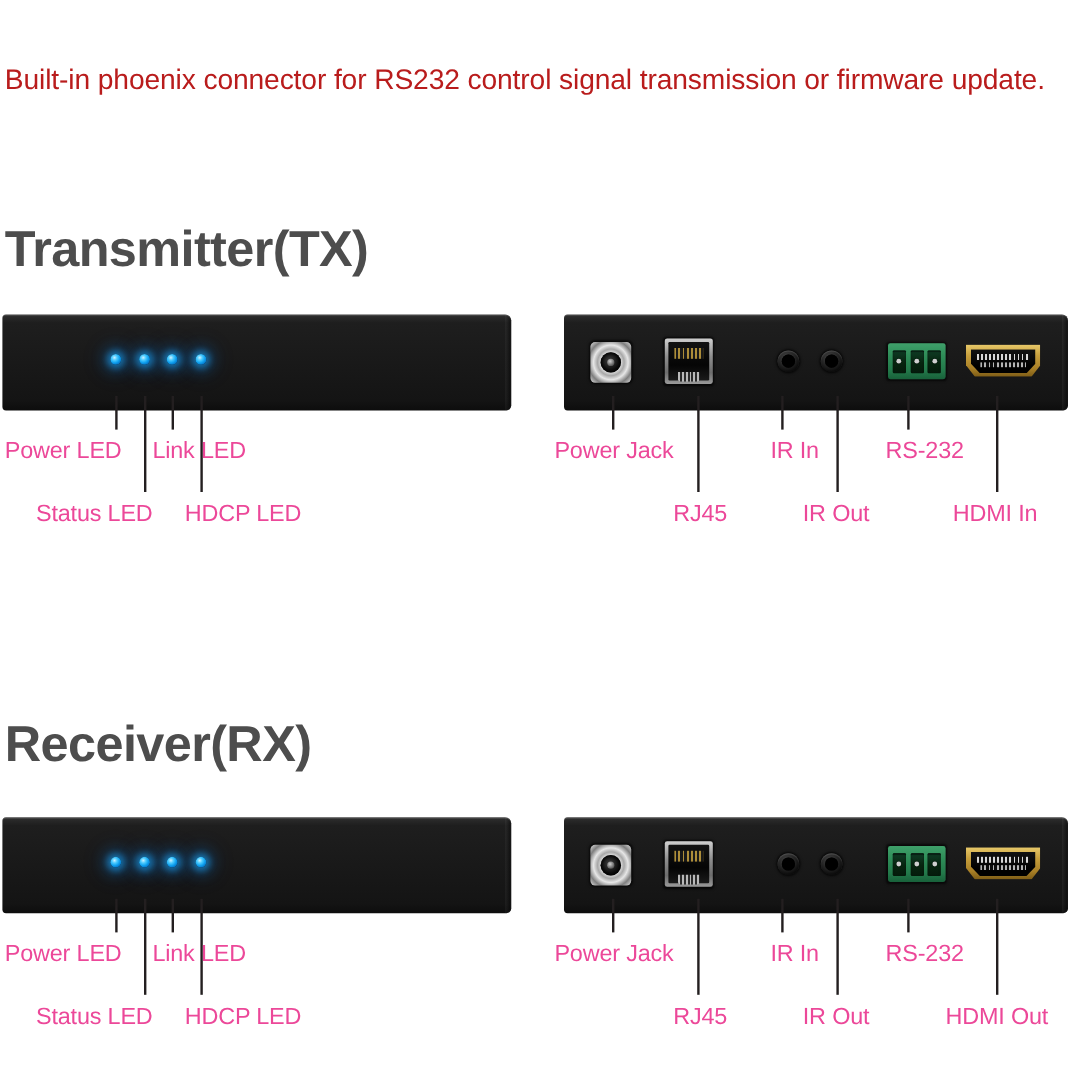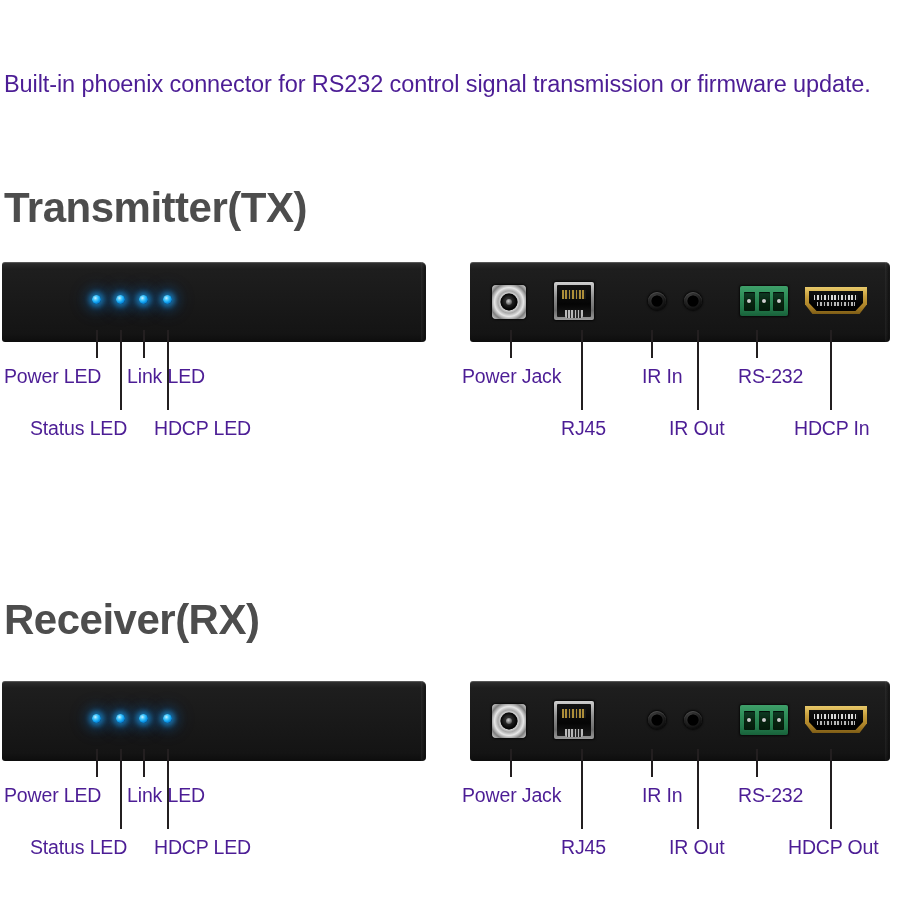--- a/index.html
+++ b/index.html
@@ -15,25 +15,25 @@
     overflow: hidden;
     font-family: "Liberation Sans", sans-serif;
     color: #4d4d4d;
     -webkit-font-smoothing: antialiased;
   }
 
   
   .intro {
     position: absolute;
     left: 4px;
-    top: 46px;
+    top: 28px;
     width: 892px;
     font-size: 23.5px;
     line-height: 29px;
-    color: #4c1d95;
+    color: #b91c1c;
     letter-spacing: -0.1px;
   }
 
   
   .section-title {
     position: absolute;
     left: 4px;
     font-size: 42px;
     font-weight: bold;
     color: #4d4d4d;
@@ -256,21 +256,21 @@
     position: absolute;
     width: 1.6px;
     background: #231f20;
   }
 
   
   .callout {
     position: absolute;
     font-size: 19.5px;
     line-height: 22px;
-    color: #4c1d95;
+    color: #ec4899;
     white-space: nowrap;
     letter-spacing: -0.15px;
   }
 </style>
 </head>
 <body>
 
 <p class="intro">Built-in phoenix connector for RS232 control signal transmission or firmware update.</p>
 
 <h1 class="section-title" id="title-tx">Transmitter(TX)</h1>
@@ -324,21 +324,21 @@
   <div class="leader" style="left:189px; top:68px; height:28px;"></div>
   <div class="leader" style="left:235px; top:68px; height:80px;"></div>
   <div class="leader" style="left:294px; top:68px; height:28px;"></div>
   <div class="leader" style="left:368px; top:68px; height:80px;"></div>
 
   <div class="callout" style="left:0px;   top:103px;">Power Jack</div>
   <div class="callout" style="left:180px; top:103px;">IR In</div>
   <div class="callout" style="left:276px; top:103px;">RS-232</div>
   <div class="callout" style="left:99px;  top:155px;">RJ45</div>
   <div class="callout" style="left:207px; top:155px;">IR Out</div>
-  <div class="callout" style="left:332px; top:155px;">HDCP In</div>
+  <div class="callout" style="left:332px; top:155px;">HDMI In</div>
 </div>
 
 <h1 class="section-title" id="title-rx">Receiver(RX)</h1>
 
 <div class="device-block" id="rx-front" style="left:0px; top:681px;">
 
   <div class="chassis"></div>
 
   <div class="led" style="left:92px;  top:33px;"></div>
   <div class="led" style="left:116px; top:33px;"></div>
@@ -385,14 +385,14 @@
   <div class="leader" style="left:189px; top:68px; height:28px;"></div>
   <div class="leader" style="left:235px; top:68px; height:80px;"></div>
   <div class="leader" style="left:294px; top:68px; height:28px;"></div>
   <div class="leader" style="left:368px; top:68px; height:80px;"></div>
 
   <div class="callout" style="left:0px;   top:103px;">Power Jack</div>
   <div class="callout" style="left:180px; top:103px;">IR In</div>
   <div class="callout" style="left:276px; top:103px;">RS-232</div>
   <div class="callout" style="left:99px;  top:155px;">RJ45</div>
   <div class="callout" style="left:207px; top:155px;">IR Out</div>
-  <div class="callout" style="left:326px; top:155px;">HDCP Out</div>
+  <div class="callout" style="left:326px; top:155px;">HDMI Out</div>
 </div>
 
 </body></html>

